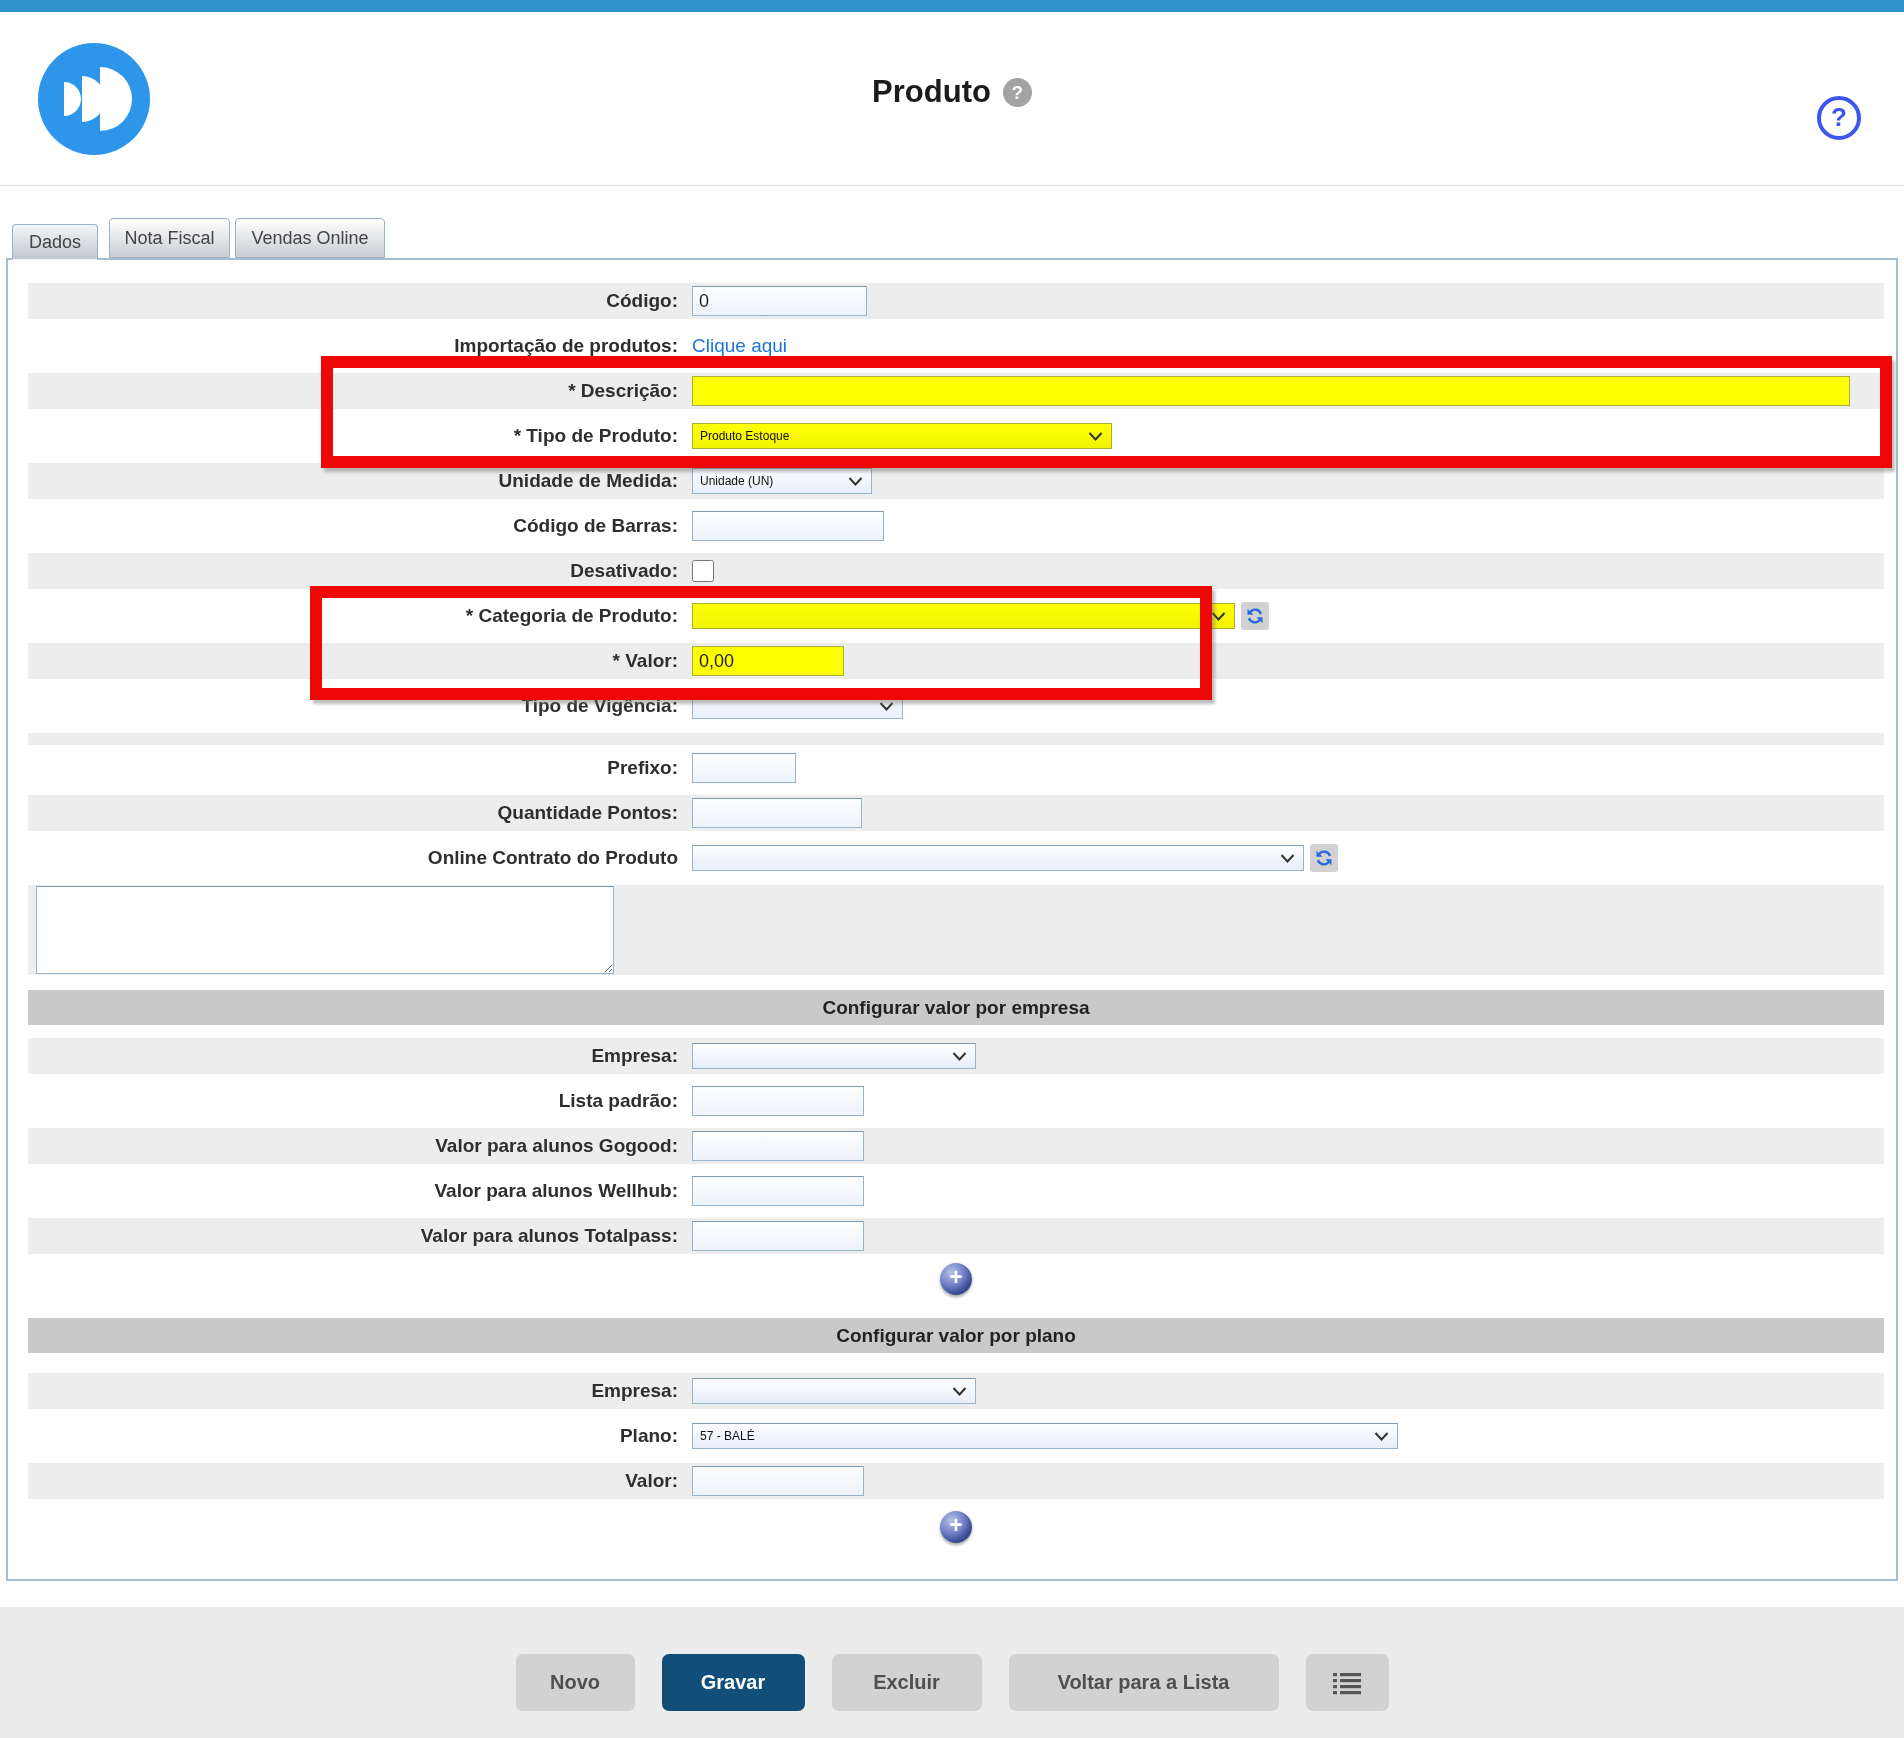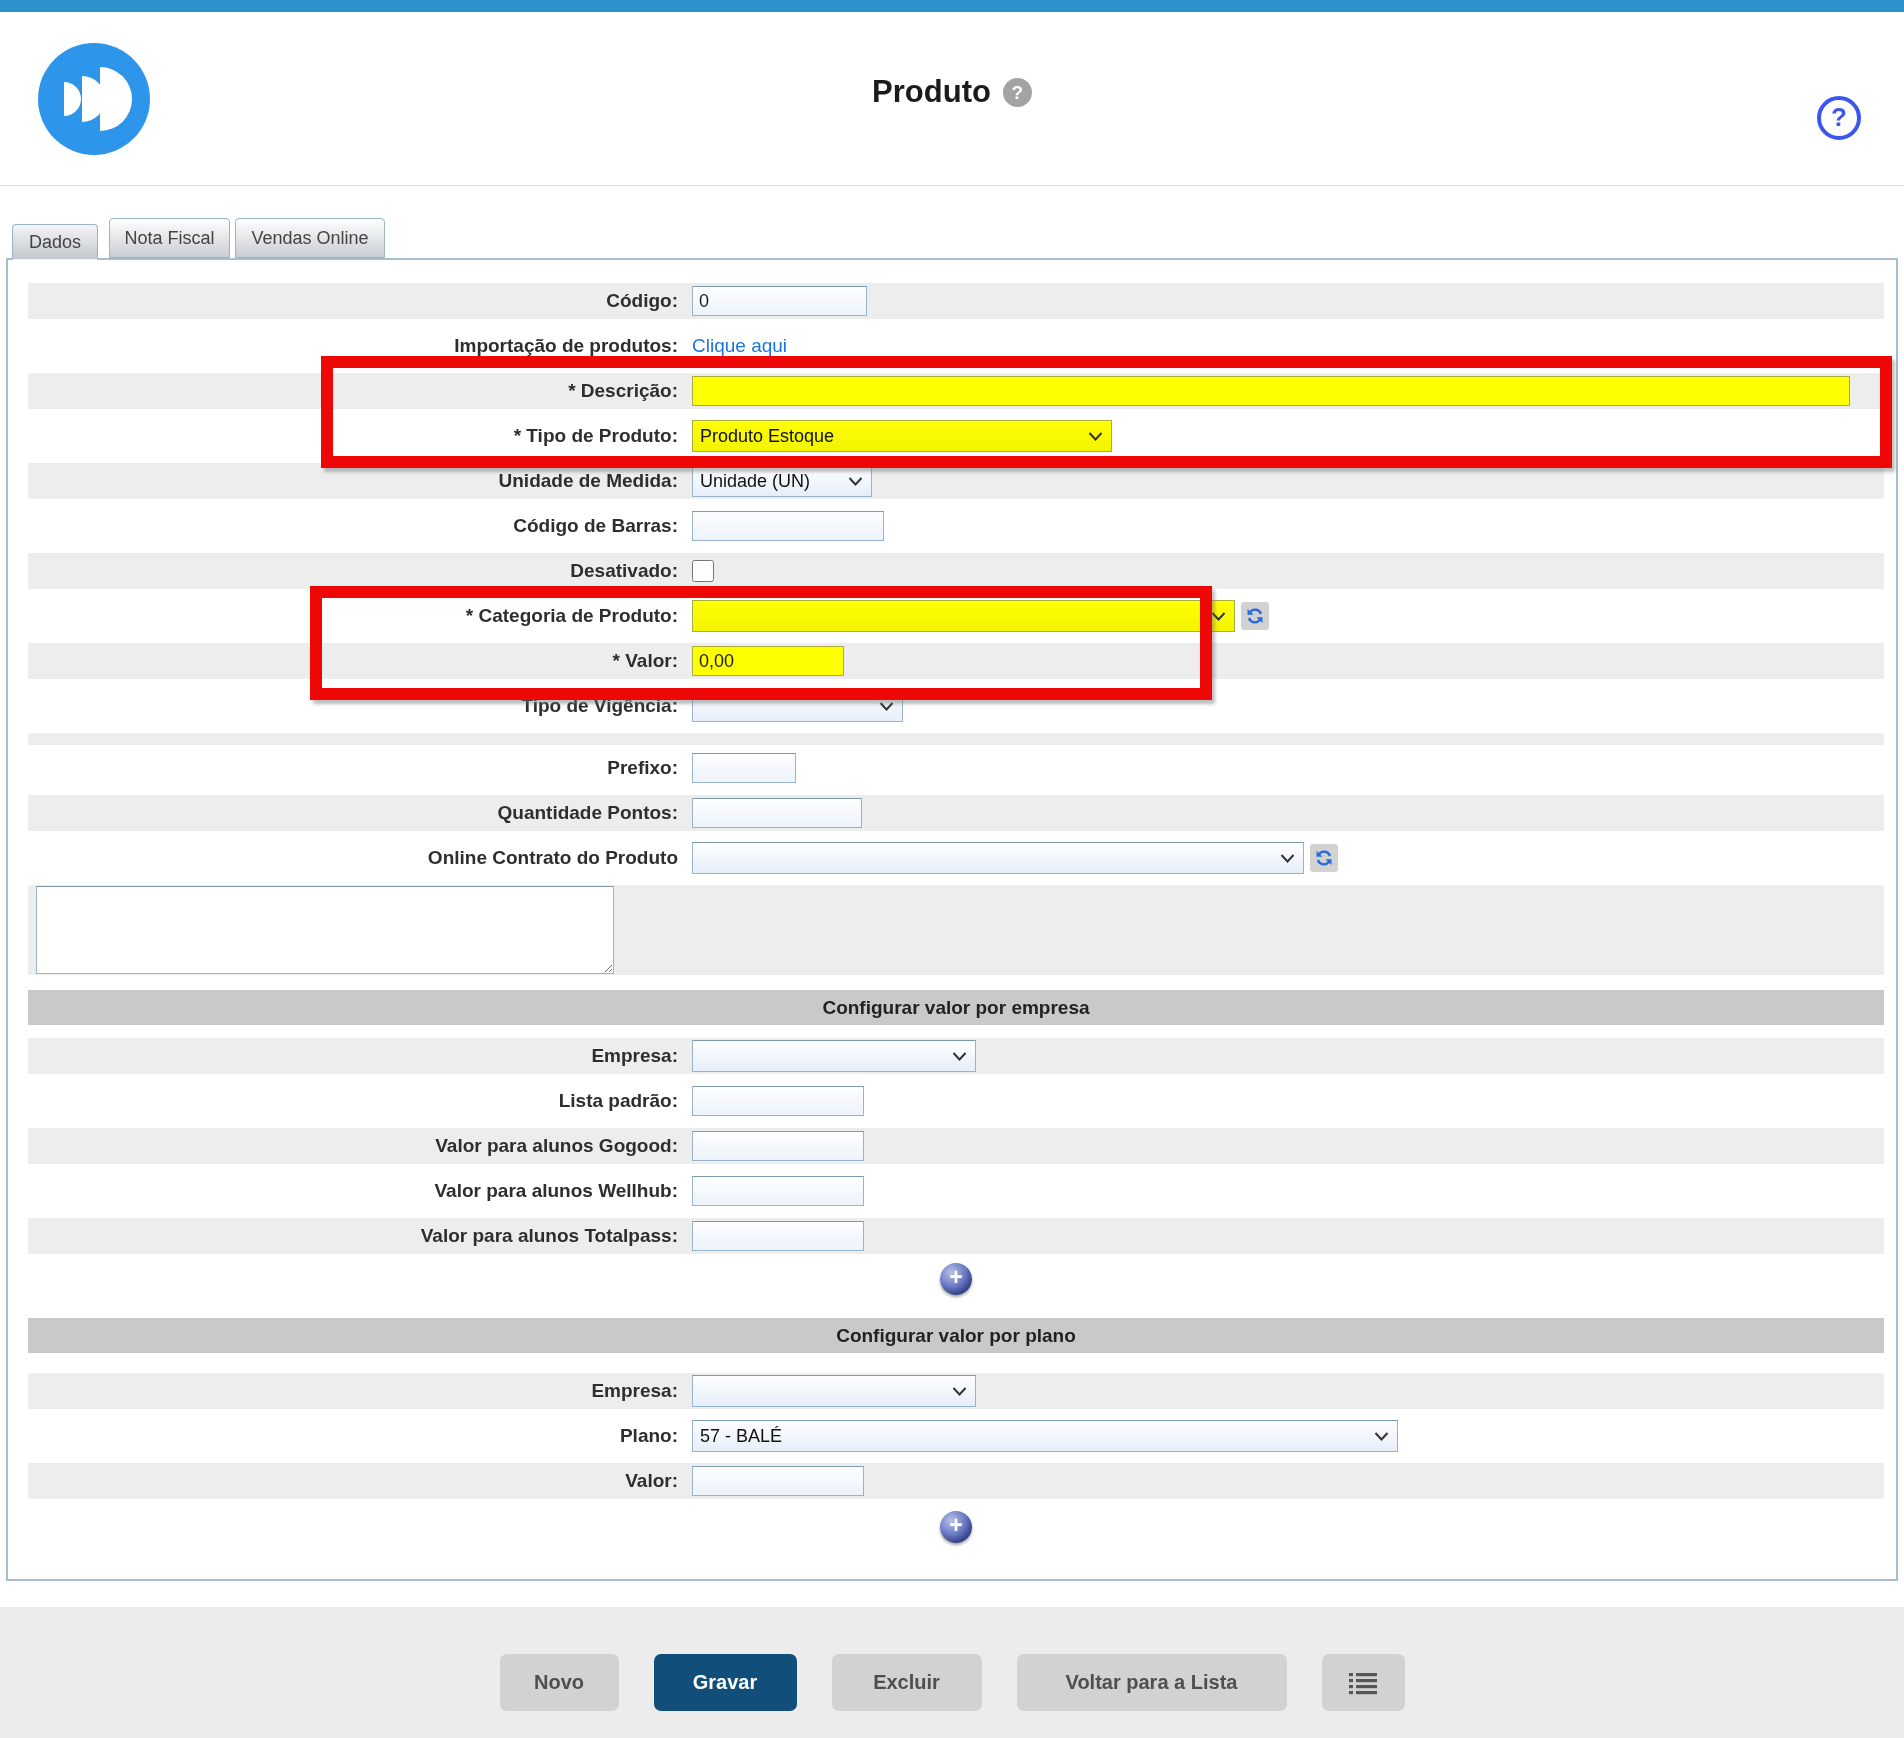--- a/index.html
+++ b/index.html
@@ -59,24 +59,24 @@
     font-size:19px; font-weight:bold; color:#2e2e2e; flex:none;
   }
   .ctl { display:flex; align-items:center; margin-left:8px; flex:1; }
   .inp {
     height:30px; border:1px solid #96b4cc; border-top-color:#7e9ab1;
     background:linear-gradient(#fdfeff,#edf3fb);
     font-family:"Liberation Sans",sans-serif; font-size:18px; color:#222; padding:0 6px;
   }
   .inp.yellow { background:#feff00; border-color:#a9ae3a; }
   .sel {
-    height:32px; border:1px solid #96b4cc; border-top-color:#7e9ab1;
+    height:26px; border:1px solid #96b4cc; border-top-color:#7e9ab1;
     background:linear-gradient(#fefeff,#e6eefa);
     display:flex; align-items:center; justify-content:space-between;
-    padding:0 8px 0 7px; font-size:18px; color:#111; cursor:pointer;
+    padding:0 8px 0 7px; font-size:12px; color:#111; cursor:pointer;
   }
   .sel.yellow { background:linear-gradient(#ffff05,#f2f400); border-color:#a9ae3a; }
   .selval { white-space:nowrap; overflow:hidden; }
   .chev { flex:none; margin-left:6px; display:flex; }
   .refresh-btn {
     width:28px; height:28px; margin-left:6px; background:#d2d2d2;
     border-radius:3px; display:flex; align-items:center; justify-content:center; cursor:pointer;
   }
   .checkbox { width:22px; height:22px; cursor:pointer; }
   .txtarea {
@@ -97,21 +97,21 @@
     background:radial-gradient(circle at 35% 30%, #b7c1e8 0%, #6b7cc4 45%, #2c3b82 78%, #1c2a66 100%);
     color:#fff; font-size:23px; font-weight:bold; text-align:center; line-height:29px;
     box-shadow:0 2px 3px rgba(0,0,0,.35); cursor:pointer;
   }
   
   .annot { position:absolute; border:12px solid #ee0707; z-index:40; pointer-events:none;
            box-shadow:3px 4px 3px rgba(110,110,110,.45); }
   #red1 { left:321px; top:356px; width:1571px; height:112px; }
   #red2 { left:310px; top:586px; width:902px; height:114px; }
   
-  .footer { margin-top:26px; height:132px; background:#ececec; display:flex; justify-content:center; align-items:flex-start; padding-top:47px; gap:35px; }
+  .footer { margin-top:26px; height:132px; background:#ececec; display:flex; justify-content:center; align-items:flex-start; padding-top:47px; gap:27px; }
   .btn {
     height:57px; border:none; border-radius:7px; background:#d2d2d2;
     color:#4f4f4f; font-size:20px; font-weight:bold; font-family:"Liberation Sans",sans-serif;
     cursor:pointer;
   }
   .btn-novo { width:119px; }
   .btn-gravar { width:143px; background:#114e79; color:#ffffff; }
   .btn-excluir { width:150px; }
   .btn-voltar { width:270px; }
   .btn-lista { width:83px; display:flex; align-items:center; justify-content:center; }

